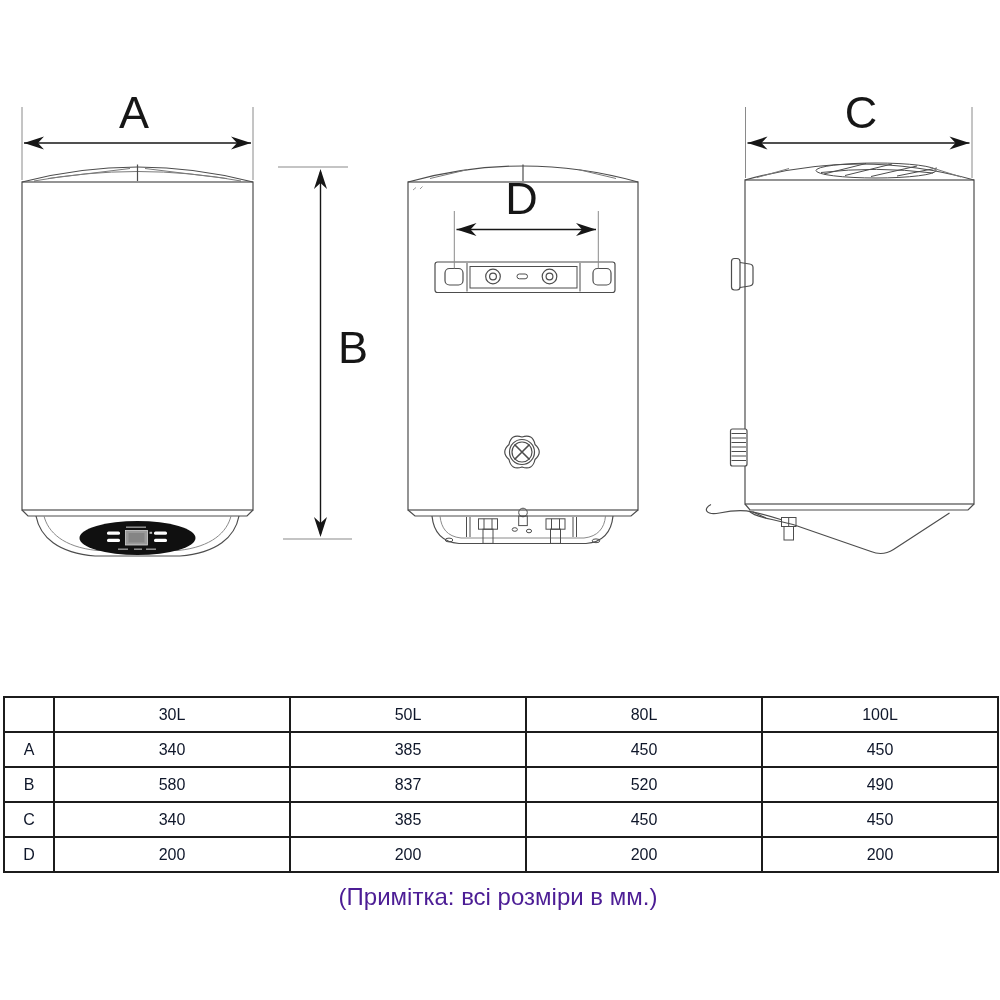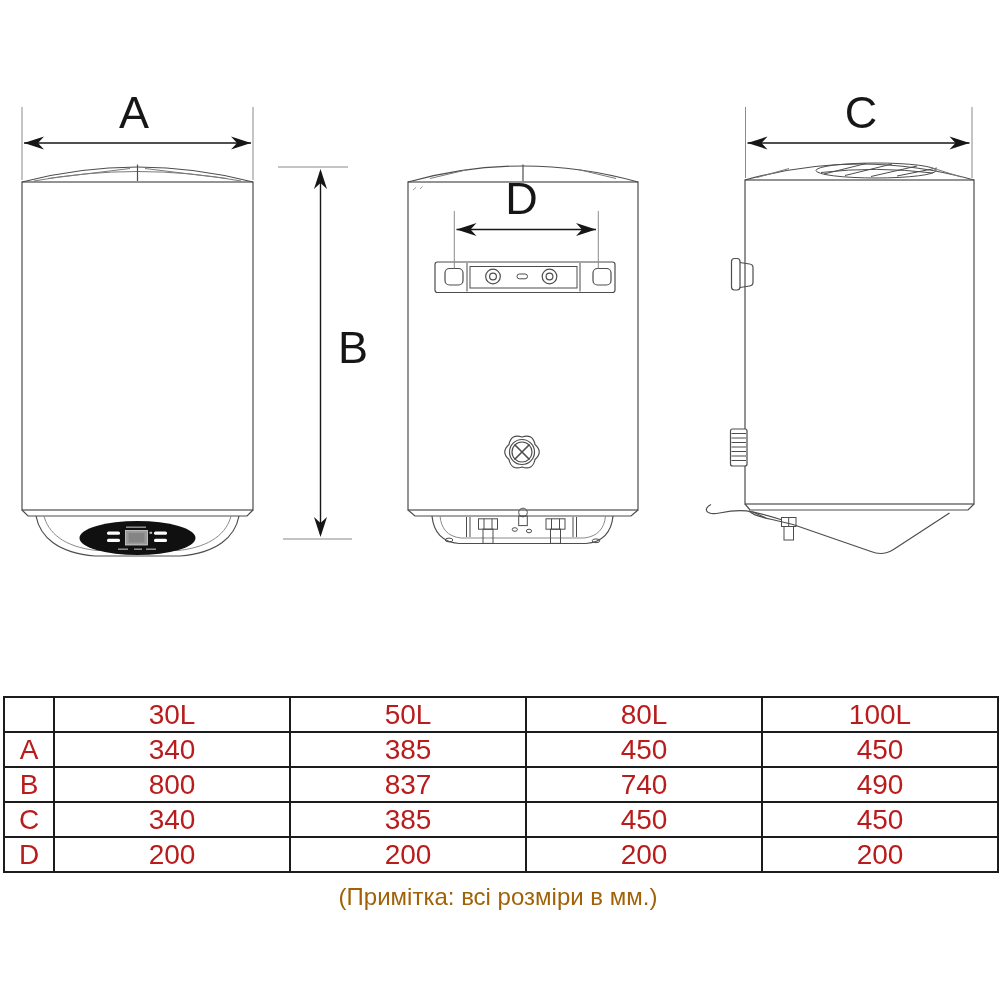--- a/index.html
+++ b/index.html
@@ -3,24 +3,24 @@
 <meta charset="utf-8">
 <style>
   html,body{margin:0;padding:0;background:#ffffff;}
   body{width:1000px;height:1000px;position:relative;overflow:hidden;
        font-family:"Liberation Sans","DejaVu Sans",sans-serif;color:#111;}
   #diagram{position:absolute;left:0;top:0;}
   .dim-label{font-family:"Liberation Sans","DejaVu Sans",sans-serif;font-size:45px;fill:#161616;}
   #spec-table{position:absolute;left:3px;top:696px;width:994px;border-collapse:collapse;table-layout:fixed;}
   #spec-table th,#spec-table td{
     border:2px solid #1c1c1c;height:33px;text-align:center;vertical-align:middle;
-    font-size:28px;font-weight:normal;color:#b91c1c;padding:0;line-height:1;
+    font-size:16px;font-weight:normal;color:#0f172a;padding:0;line-height:1;
     font-family:"Liberation Sans","DejaVu Sans",sans-serif;white-space:nowrap;}
   #note{position:absolute;left:0;top:883px;width:996px;text-align:center;
-        font-size:24px;color:#a16207;}
+        font-size:24px;color:#4c1d95;}
 </style>
 </head>
 <body>
 
 <svg id="diagram" width="1000" height="680" viewBox="0 0 1000 680">
 
   <g fill="none" stroke="#4d4d4d" stroke-width="1.2">
     <path d="M22,182 Q137.5,152 253,182"></path>
     <path stroke="#7a7a7a" stroke-width="1" d="M34,181 Q137.5,162 241,181"></path>
     <line x1="137.5" y1="164.5" x2="137.5" y2="181"></line>
@@ -181,23 +181,23 @@
   <tbody>
     <tr>
       <th>A</th>
       <td>340</td>
       <td>385</td>
       <td>450</td>
       <td>450</td>
     </tr>
     <tr>
       <th>B</th>
-      <td>800</td>
+      <td>580</td>
       <td>837</td>
-      <td>740</td>
+      <td>520</td>
       <td>490</td>
     </tr>
     <tr>
       <th>C</th>
       <td>340</td>
       <td>385</td>
       <td>450</td>
       <td>450</td>
     </tr>
     <tr>

